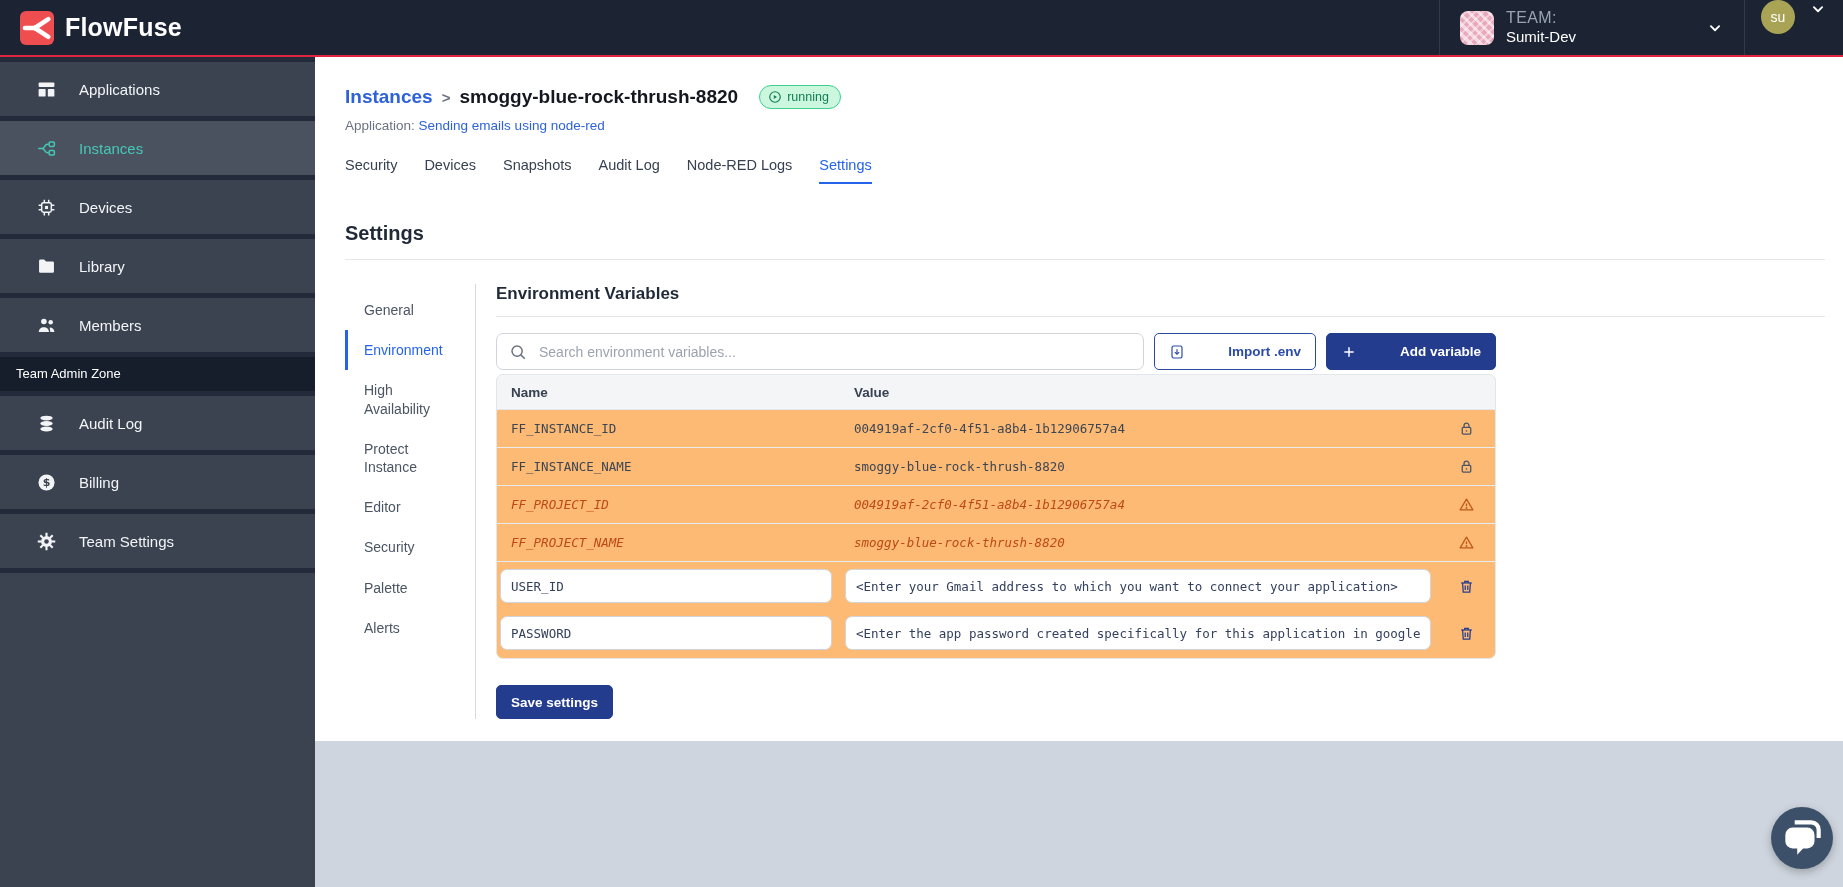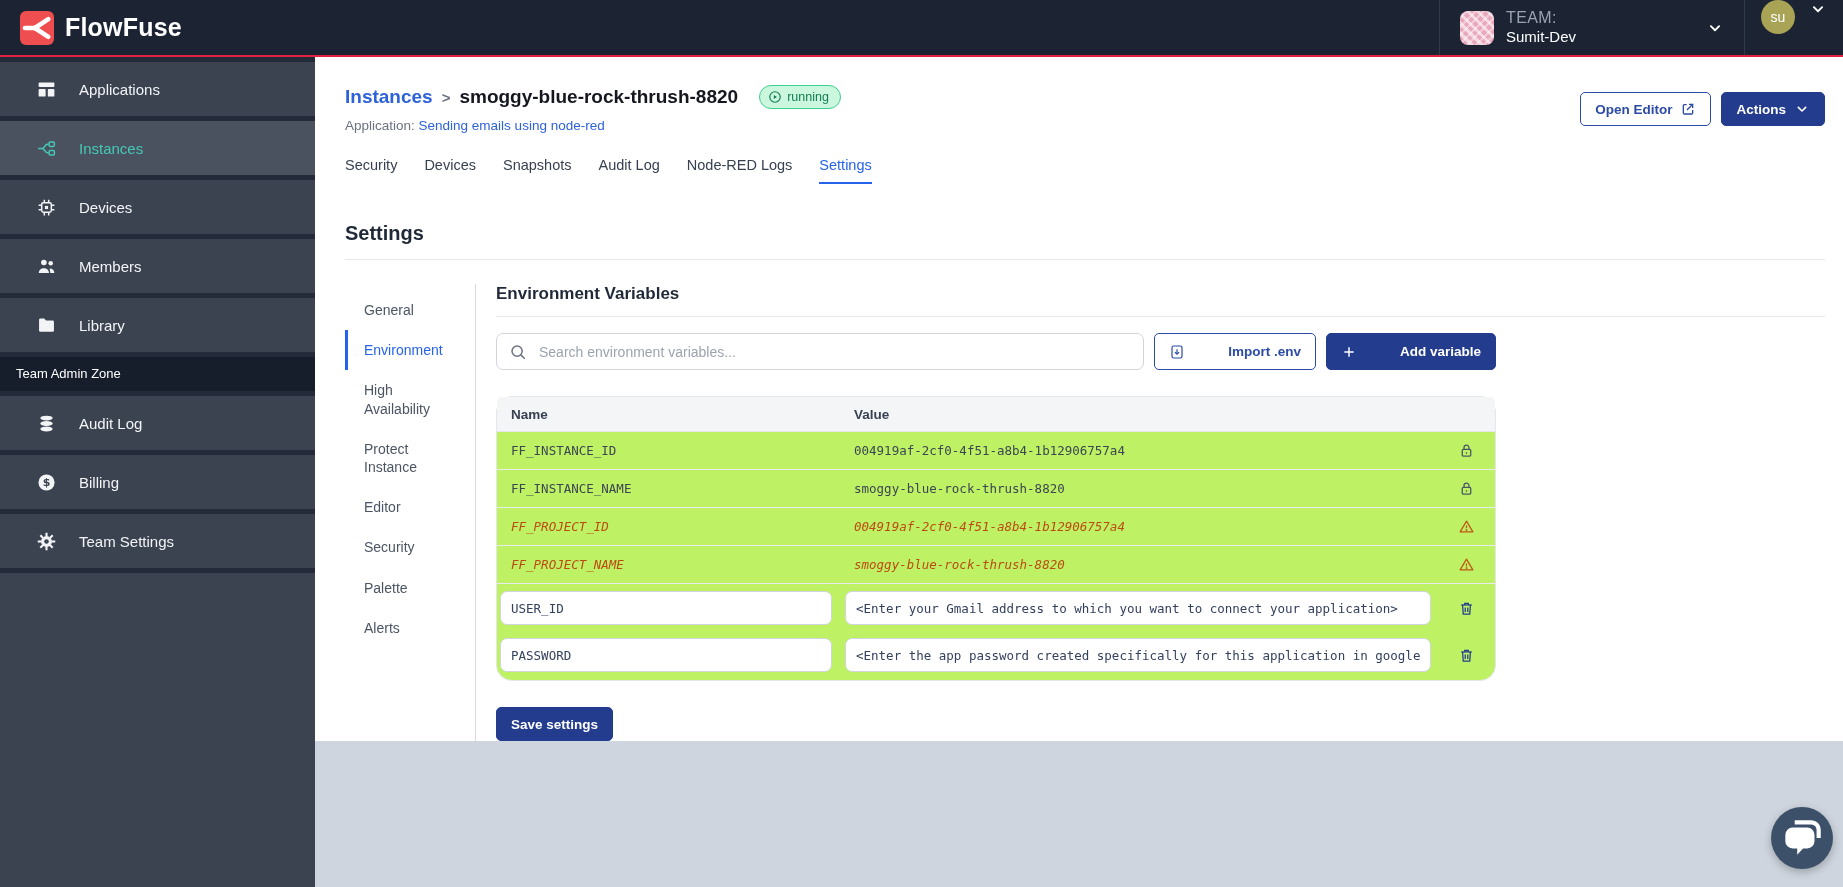--- a/index.html
+++ b/index.html
@@ -81,21 +81,21 @@
   .env-title { margin:0; font-size:17px; font-weight:700; color:#1F2937; padding-bottom:12px; border-bottom:1px solid #E5E7EB; }
   .env-main { width:1000px; margin-top:16px; }
   .toolbar { display:flex; gap:10px; }
   .search { flex:1; display:flex; align-items:center; gap:10px; border:1px solid #D1D5DB; border-radius:7px; height:37px; padding:0 12px; color:#6B7280; background:#fff; }
   .search .icn { width:18px; height:18px; flex:0 0 auto; }
   .search input { border:none; outline:none; flex:1; font-size:14px; color:#374151; font-family:inherit; background:transparent; }
   .search input::placeholder { color:#9CA3AF; }
   .toolbar .btn { height:37px;gap:43px; }
 
   
-  .table { margin-top:26px; border:1px solid #E3E6EA; border-radius:16px; background:#bef264; }
+  .table { margin-top:4px; border:1px solid #E3E6EA; border-radius:7px; background:#fdba74; }
   .t-head, .t-row { display:grid; grid-template-columns:345px 1fr 58px; align-items:center; }
   .t-head { height:35px; background:#F4F5F7; border-bottom:1px solid #E3E6EA; border-radius:5px 5px 0 0; font-size:13.5px; font-weight:700; color:#374151; }
   .c-name { padding-left:14px; }
   .c-value { padding-left:12px; }
   .c-icon { display:flex; justify-content:center; }
   .c-icon .icn { width:17px; height:17px; display:inline-flex; }
   .c-icon .icn svg { width:100%; height:100%; }
   .t-row { min-height:38px; font-family:"DejaVu Sans Mono", monospace; font-size:12.5px; color:#3C4553; border-bottom:1px solid #E9ECEF; }
   .t-row.deprecated { color:#BC4A12; font-style:italic; }
   .t-row.editable { min-height:48px; border-bottom:none; padding:3px 0; }
@@ -183,35 +183,35 @@
               <rect x="6.5" y="6.5" width="11" height="11" rx="2"></rect>
               <rect x="10.2" y="10.2" width="3.6" height="3.6" fill="currentColor" stroke="none"></rect>
               <path d="M9.5 3v3.5M14.5 3v3.5M9.5 17.5V21M14.5 17.5V21M3 9.5h3.5M3 14.5h3.5M17.5 9.5H21M17.5 14.5H21"></path>
             </svg>
           </span>
           <span>Devices</span>
         </div>
         <div class="side-item">
           <span class="side-icon">
             <svg viewBox="0 0 24 24" fill="currentColor">
+              <path d="M3.5 5.5A1.5 1.5 0 0 1 5 4h4.3l2.2 2.2H19a1.5 1.5 0 0 1 1.5 1.5v10a1.5 1.5 0 0 1-1.5 1.5H5a1.5 1.5 0 0 1-1.5-1.5z"></path>
+            </svg>
+          </span>
+          <span>Library</span>
+        </div>
+        <div class="side-item">
+          <span class="side-icon">
+            <svg viewBox="0 0 24 24" fill="currentColor">
               <circle cx="9" cy="7.5" r="3.2"></circle>
               <path d="M3.2 19.5c0-3.3 2.5-5.4 5.8-5.4s5.8 2.1 5.8 5.4z"></path>
               <circle cx="16.8" cy="8.3" r="2.6"></circle>
               <path d="M15.6 14.3c3.2 0 5.4 2 5.4 5.2h-4.6z"></path>
             </svg>
           </span>
           <span>Members</span>
-        </div>
-        <div class="side-item">
-          <span class="side-icon">
-            <svg viewBox="0 0 24 24" fill="currentColor">
-              <path d="M3.5 5.5A1.5 1.5 0 0 1 5 4h4.3l2.2 2.2H19a1.5 1.5 0 0 1 1.5 1.5v10a1.5 1.5 0 0 1-1.5 1.5H5a1.5 1.5 0 0 1-1.5-1.5z"></path>
-            </svg>
-          </span>
-          <span>Library</span>
         </div>
       </nav>
     <div class="admin-band">Team Admin Zone</div>
     <nav id="nav-admin">
         <div class="side-item">
           <span class="side-icon">
             <svg viewBox="0 0 24 24" fill="currentColor">
               <ellipse cx="12" cy="5.8" rx="7" ry="2.8"></ellipse>
               <ellipse cx="12" cy="12" rx="7" ry="2.8"></ellipse>
               <ellipse cx="12" cy="18.2" rx="7" ry="2.8"></ellipse>
@@ -272,40 +272,20 @@
             <a>Sending emails using node-red</a>
           </div>
           <div class="tabs" id="tabs">
               <div class="tab">Security</div>
               <div class="tab">Devices</div>
               <div class="tab">Snapshots</div>
               <div class="tab">Audit Log</div>
               <div class="tab">Node-RED Logs</div>
               <div class="tab active">Settings</div>
             </div>
-        </div>
-        <div class="head-actions">
-          <button class="btn outline">
-            <span>Open Editor</span>
-            <span class="icn">
-                <svg viewBox="0 0 24 24" fill="none" stroke="currentColor" stroke-width="2">
-                  <path d="M13.5 5H19v5.5"></path>
-                  <path d="M19 5l-8.5 8.5"></path>
-                  <path d="M19 13.5V18a1.5 1.5 0 0 1-1.5 1.5h-11A1.5 1.5 0 0 1 5 18V7a1.5 1.5 0 0 1 1.5-1.5H10"></path>
-                </svg>
-              </span>
-          </button>
-          <button class="btn solid">
-            <span>Actions</span>
-            <span class="icn">
-                <svg viewBox="0 0 24 24" fill="none" stroke="currentColor" stroke-width="2.4" stroke-linecap="round" stroke-linejoin="round">
-                  <path d="M6.5 9.5L12 15l5.5-5.5"></path>
-                </svg>
-              </span>
-          </button>
         </div>
       </div>
 
       <h2 class="settings-title">Settings</h2>
       <hr class="rule">
 
       <div class="settings-body">
         <nav class="subnav" id="subnav">
             <div class="subnav-item">General</div>
             <div class="subnav-item active">Environment</div>

